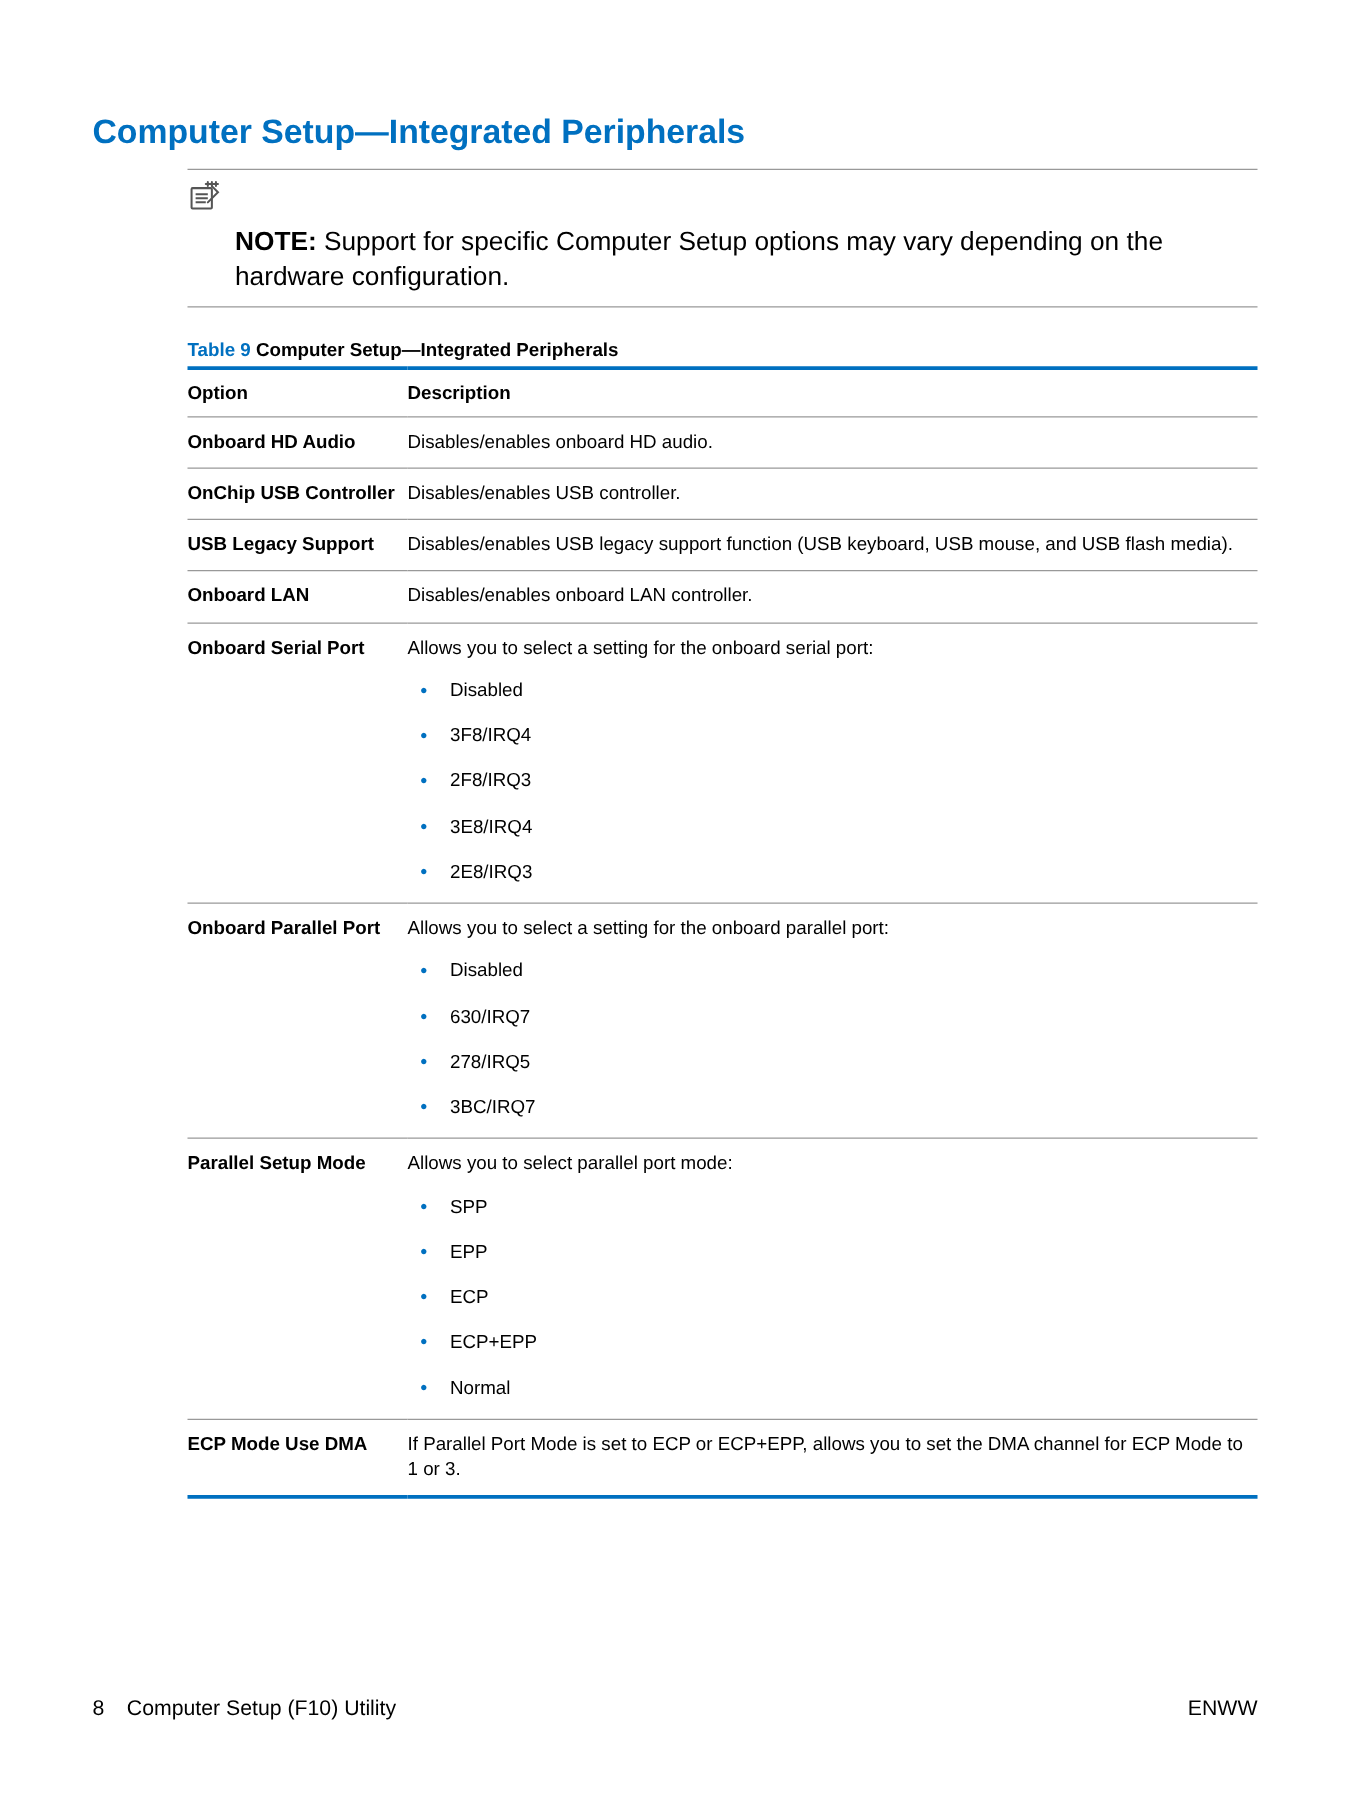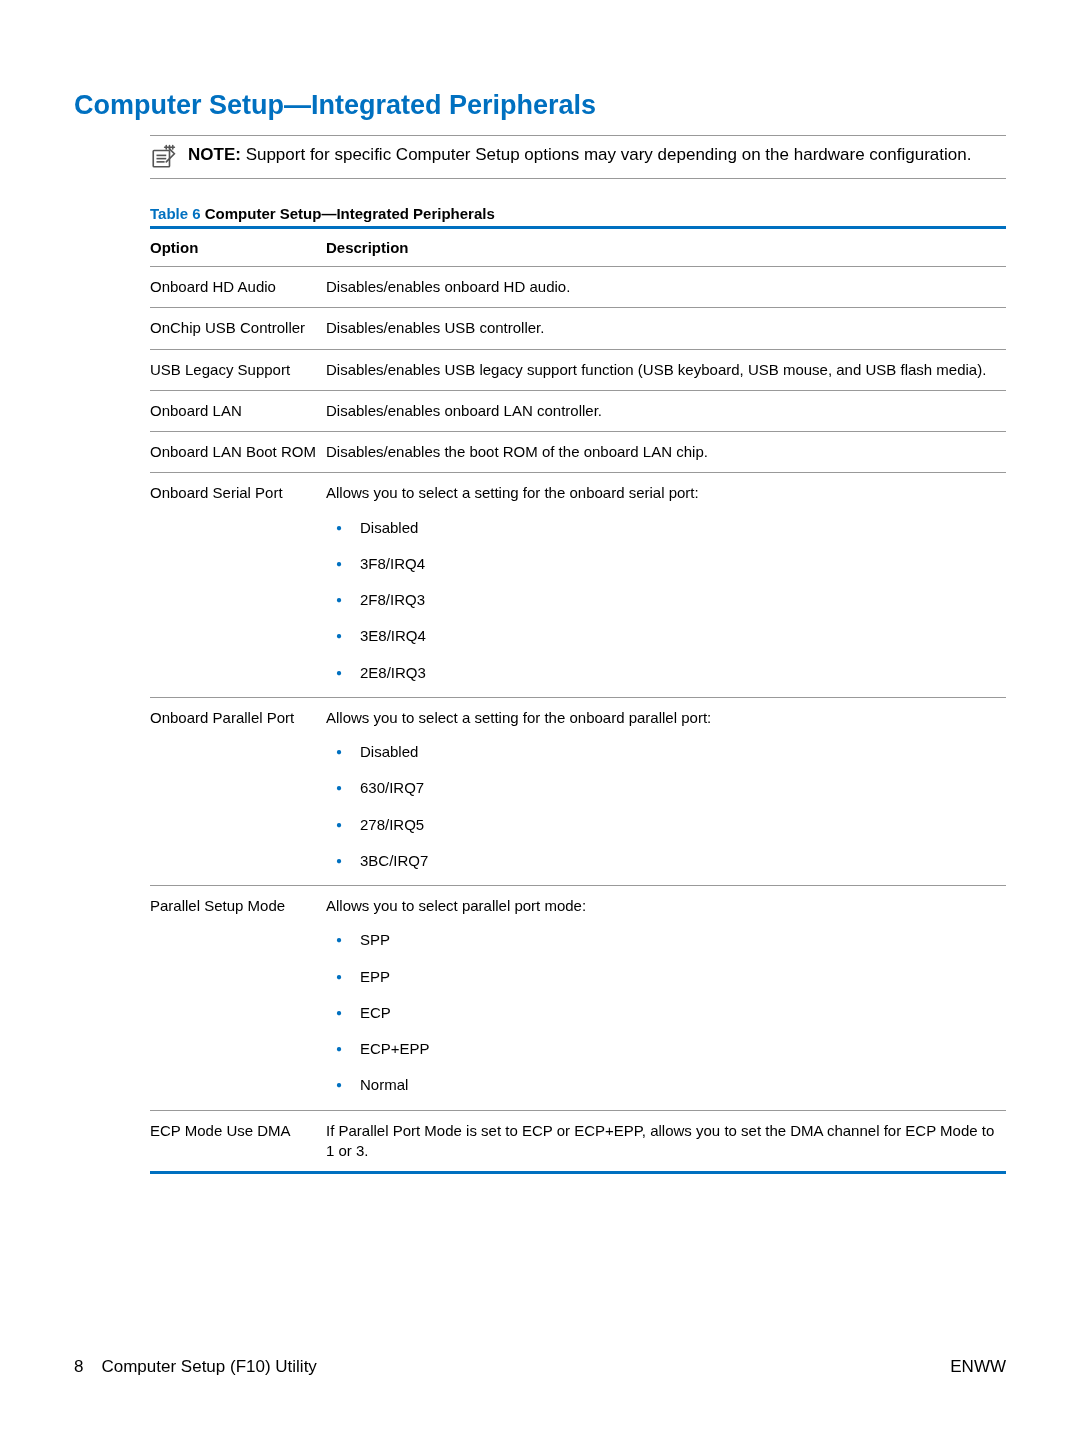--- a/index.html
+++ b/index.html
@@ -31,22 +31,23 @@
     align-items: flex-start;
     gap: 12px;
   }
   .note-icon {
     width: 26px;
     height: 26px;
     flex-shrink: 0;
     color: #555;
   }
   .note-text {
-    font-size: 17px;
+    font-size: 21px;
     line-height: 1.35;
+    margin-top: 36px;
   }
   .note-label {
     font-weight: bold;
   }
   .table-caption {
     margin-top: 26px;
     margin-left: 76px;
     font-size: 15px;
     font-weight: bold;
   }
@@ -70,21 +71,21 @@
     vertical-align: top;
   }
   .setup-table th.col-opt { width: 170px; }
   .setup-table td {
     padding: 10px 6px 10px 0;
     border-bottom: 1px solid #999;
     vertical-align: top;
     line-height: 1.35;
   }
   .setup-table tr:last-child td { border-bottom: none; }
-  .opt-name { font-weight: normal; width: 170px; }
+  .opt-name { font-weight: bold; width: 170px; }
   .bullets {
     list-style: none;
     padding: 0;
     margin: 14px 0 4px 0;
   }
   .bullets li {
     position: relative;
     padding-left: 34px;
     margin: 0 0 16px 0;
   }
@@ -123,21 +124,21 @@
       <path d="M18 4 L30 4 M20 2 L20 6 M24 2 L24 6 M28 2 L28 6" stroke-linecap="round"></path>
       <path d="M24 6 L30 12 L20 22" stroke-linecap="round"></path>
     </svg>
     <div class="note-text">
       <span class="note-label">NOTE:</span>
       <span>Support for specific Computer Setup options may vary depending on the hardware configuration.</span>
     </div>
   </div>
 
   <div class="table-caption">
-    <span class="num">Table 6  </span><span>Computer Setup—Integrated Peripherals</span>
+    <span class="num">Table 9  </span><span>Computer Setup—Integrated Peripherals</span>
   </div>
 
   <table class="setup-table">
     <thead>
       <tr>
         <th class="col-opt">Option</th>
         <th>Description</th>
       </tr>
     </thead>
     <tbody id="table-body">
@@ -159,26 +160,20 @@
             <div>Disables/enables USB legacy support function (USB keyboard, USB mouse, and USB flash media).</div>
           </td>
         </tr>
         <tr>
           <td class="opt-name">Onboard LAN</td>
           <td>
             <div>Disables/enables onboard LAN controller.</div>
           </td>
         </tr>
         <tr>
-          <td class="opt-name">Onboard LAN Boot ROM</td>
-          <td>
-            <div>Disables/enables the boot ROM of the onboard LAN chip.</div>
-          </td>
-        </tr>
-        <tr>
           <td class="opt-name">Onboard Serial Port</td>
           <td>
             <div>Allows you to select a setting for the onboard serial port:</div>
             <ul class="bullets">
               <li>Disabled</li>
               <li>3F8/IRQ4</li>
               <li>2F8/IRQ3</li>
               <li>3E8/IRQ4</li>
               <li>2E8/IRQ3</li>
             </ul>

